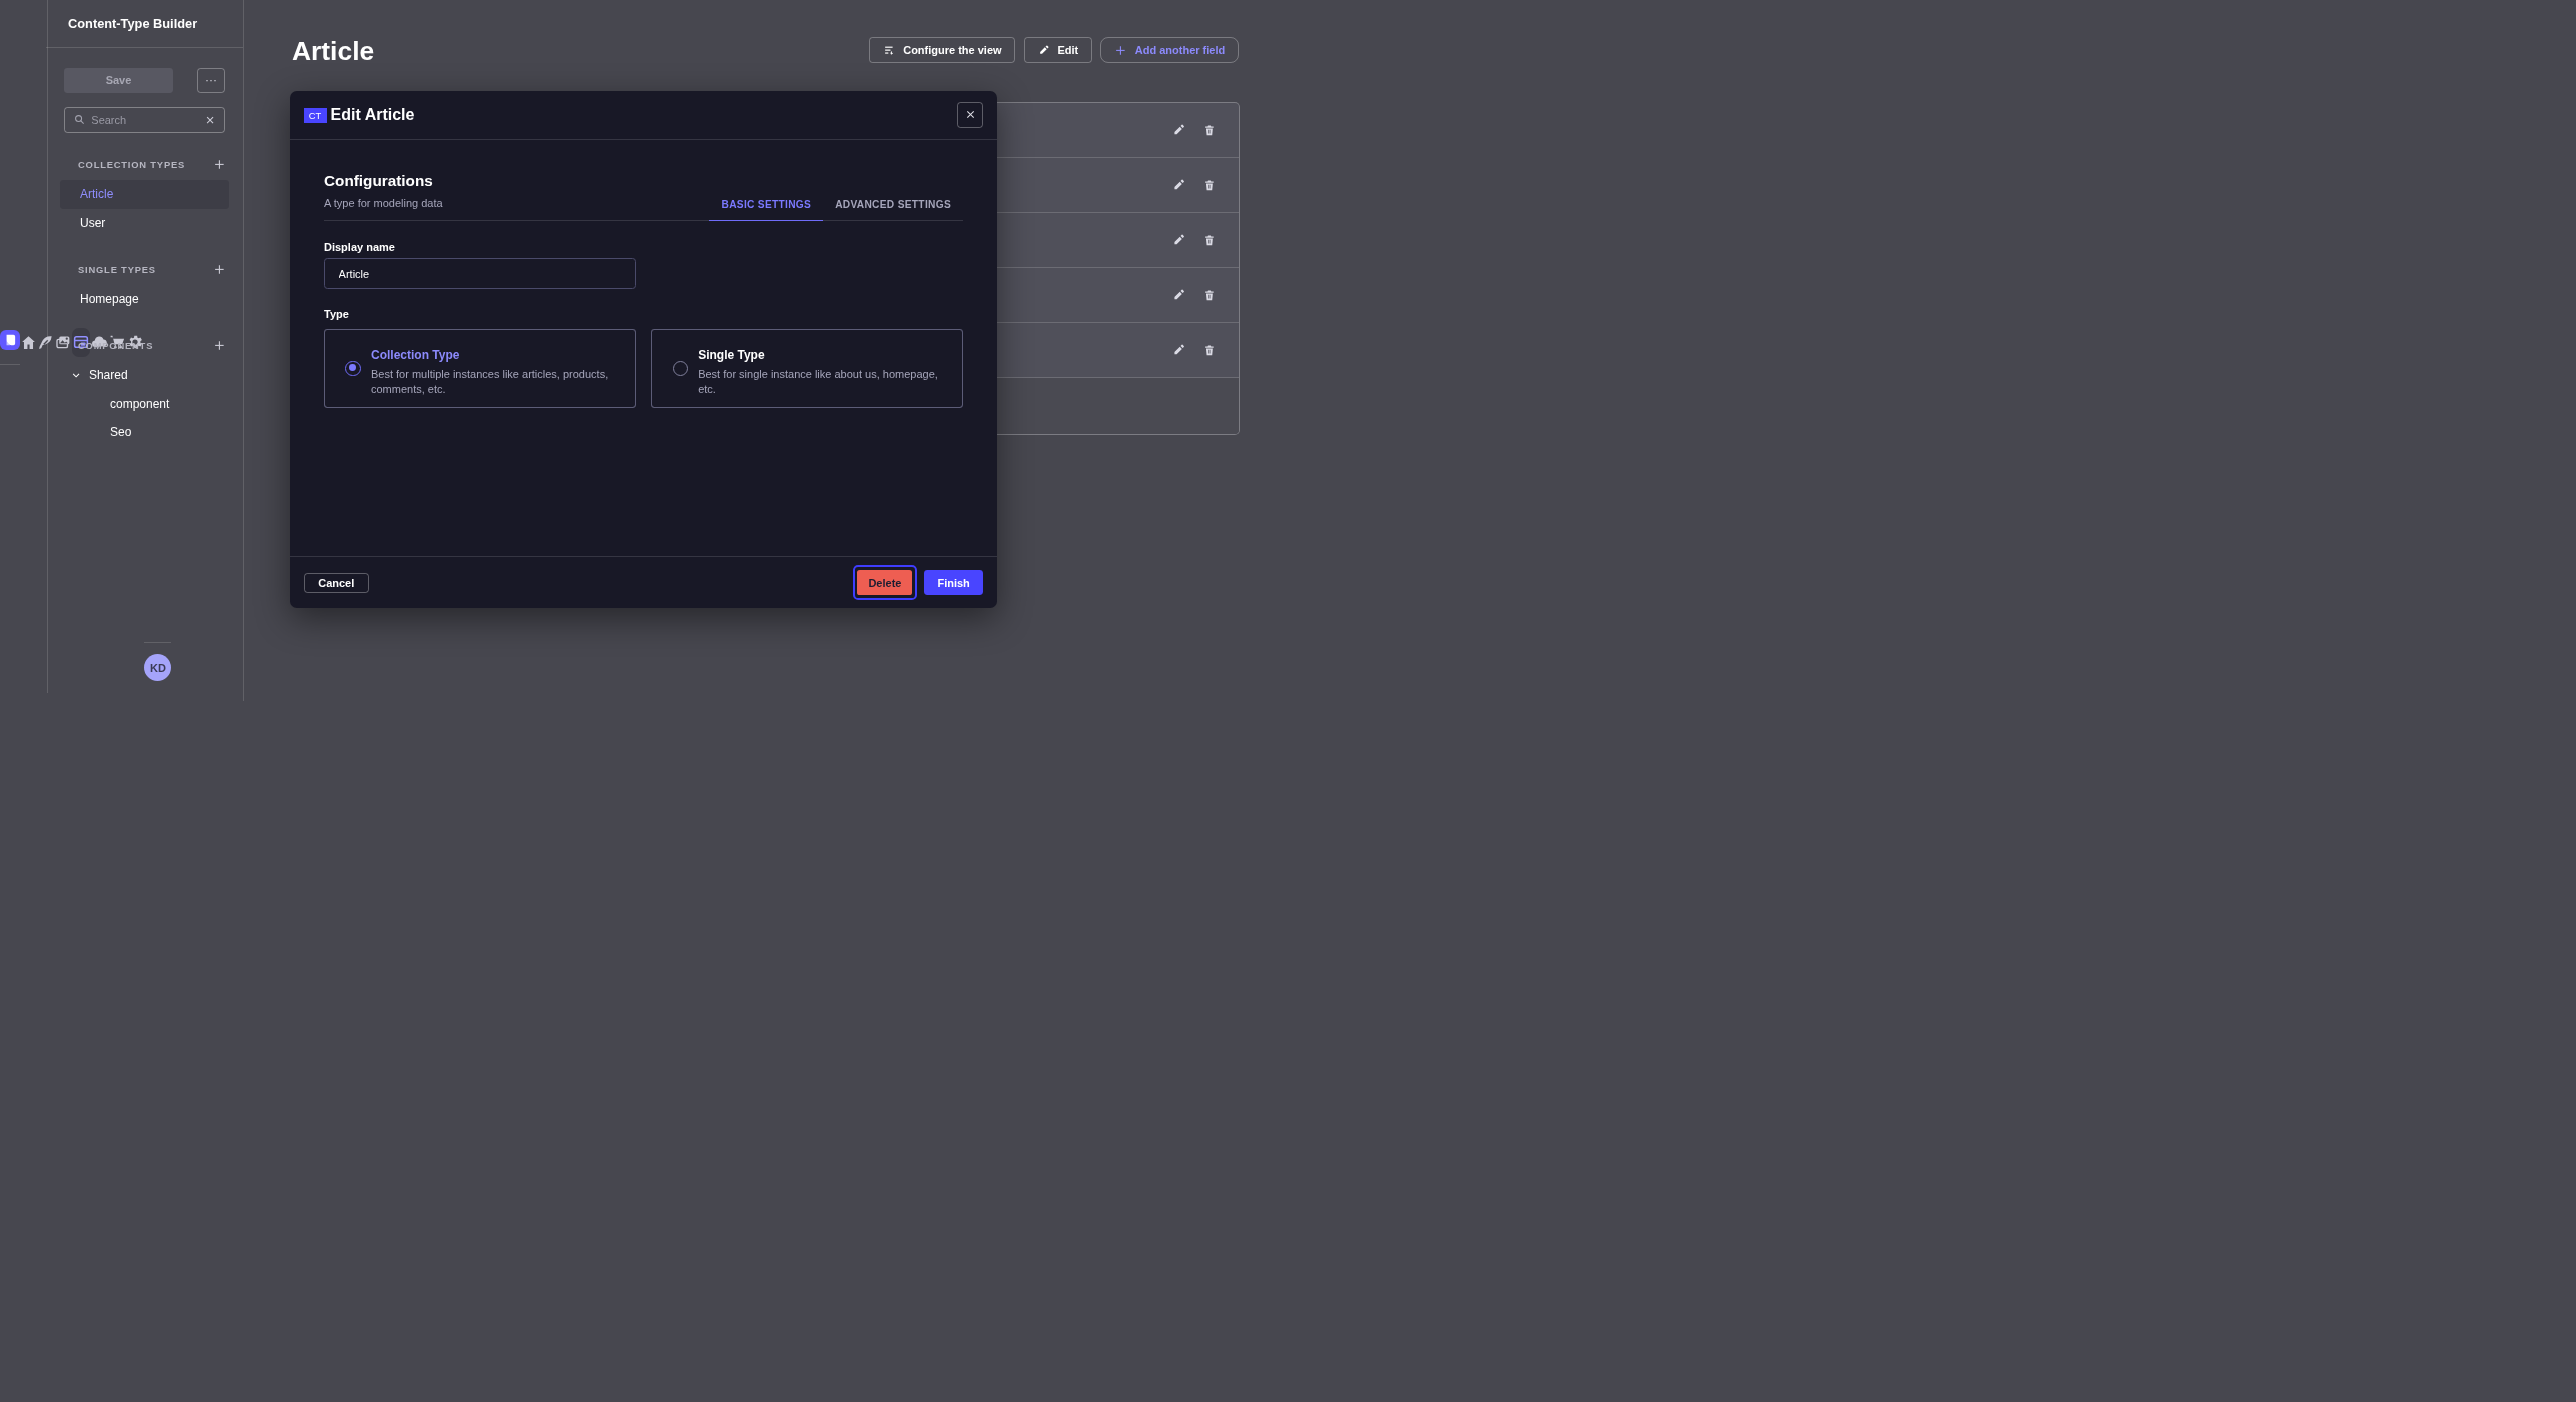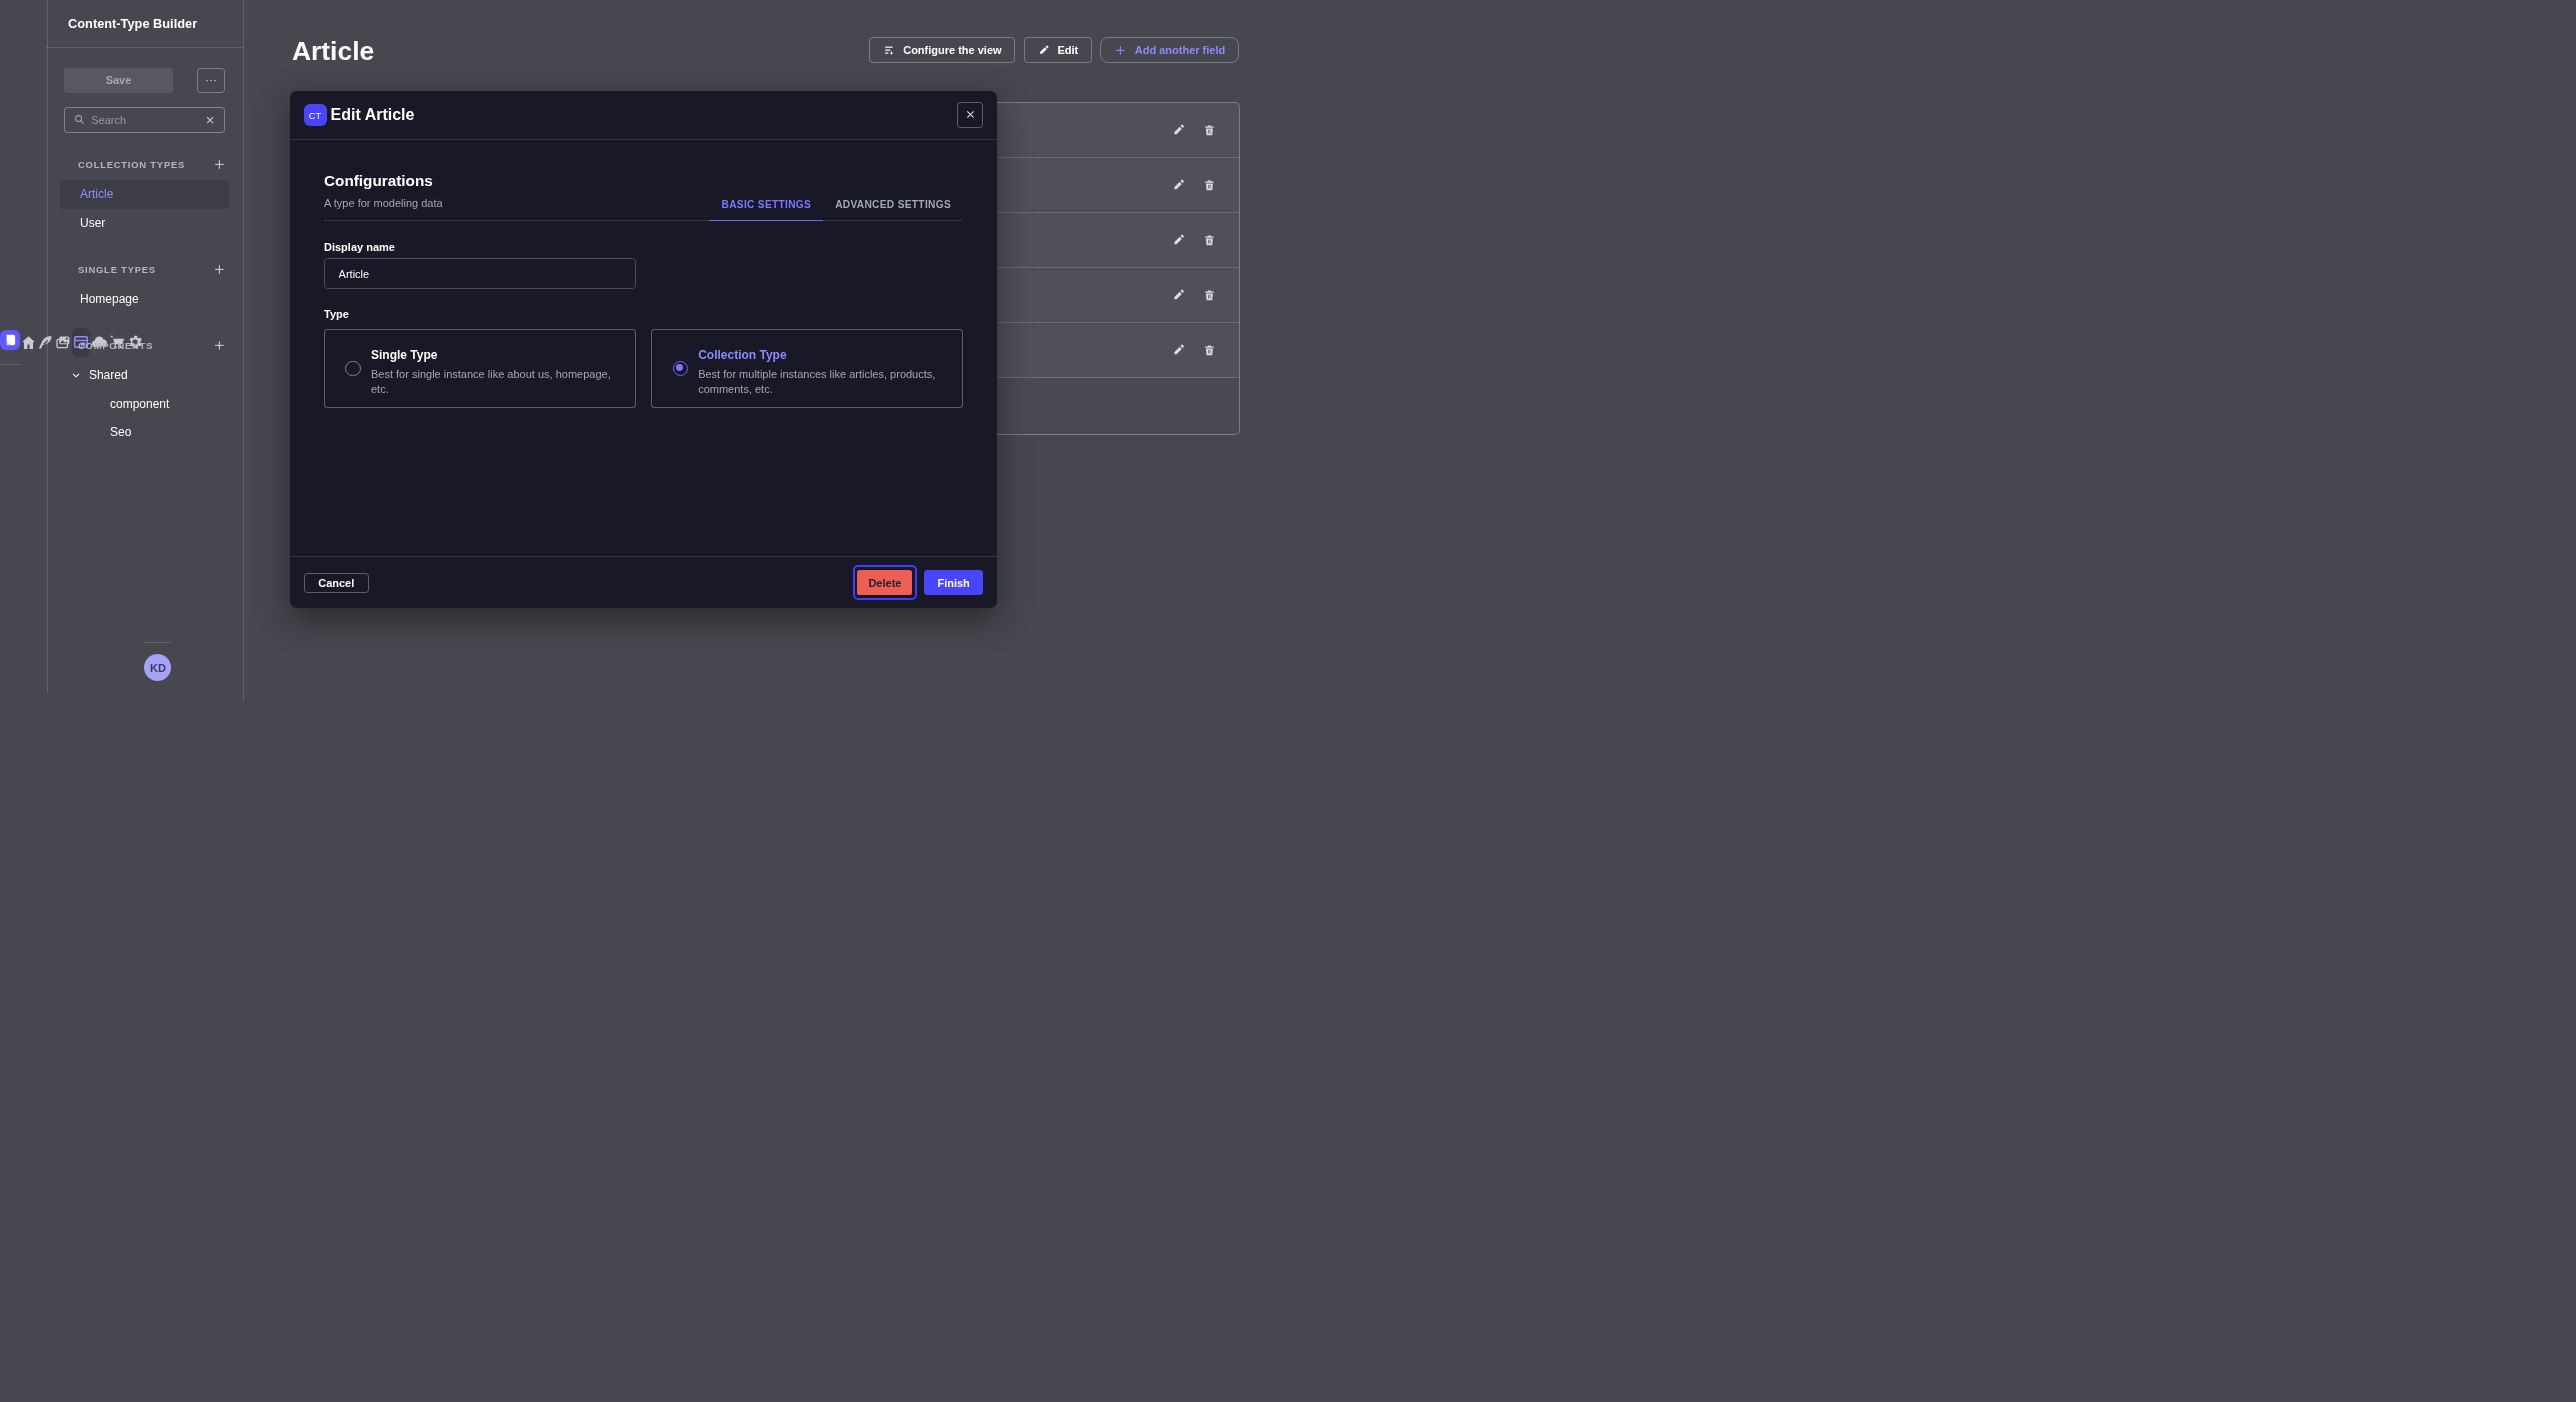--- a/index.html
+++ b/index.html
@@ -135,21 +135,21 @@
   .modal {
     position:absolute; left:290px; top:91px; width:707px; height:517px;
     background:#181826; border-radius:6.8px;
     box-shadow:0 10.2px 34px rgba(0,0,0,0.45);
   }
   .modal-header {
     height:49px; border-bottom:0.9px solid rgba(255,255,255,0.13);
     display:flex; align-items:center; padding:0 13.6px;
   }
   .ct-badge {
-    width:23px; height:22px; border-radius:6px; background:#4945ff;
+    width:23px; height:15px; border-radius:0; background:#4945ff;
     color:#fff; font-size:9.4px; font-weight:normal;
     display:flex; align-items:center; justify-content:center;
   }
   .modal-title { margin-left:4px; font-size:16px; font-weight:bold; color:#fff; }
   .close-btn {
     margin-left:auto; width:26.4px; height:26.4px; border-radius:3.4px;
     border:0.9px solid rgba(255,255,255,0.3); background:transparent;
     color:#e2e2ea; cursor:pointer; display:flex; align-items:center; justify-content:center;
   }
   .modal-body { padding:32px 34px 0; }
@@ -499,28 +499,28 @@
     <div class="fields-grid">
       <div>
         <label class="f-label">Display name</label>
         <input class="f-input" type="text" value="Article" style="">
       </div>
     </div>
 
     <div class="type-label">Type</div>
     <div class="type-cards">
       <div class="type-card">
+        <span class="radio on"></span>
+        <div class="type-card-title purple">Collection Type</div>
+        <div class="type-card-desc">Best for multiple instances like articles, products, comments, etc.</div>
+      </div>
+      <div class="type-card">
         <span class="radio off"></span>
         <div class="type-card-title">Single Type</div>
         <div class="type-card-desc">Best for single instance like about us, homepage, etc.</div>
-      </div>
-      <div class="type-card">
-        <span class="radio on"></span>
-        <div class="type-card-title purple">Collection Type</div>
-        <div class="type-card-desc">Best for multiple instances like articles, products, comments, etc.</div>
       </div>
     </div>
   </div>
 
   <div class="modal-footer">
     <button class="cancel-btn">Cancel</button>
     <div class="footer-right">
       <div class="delete-highlight">
         <button class="delete-btn">Delete</button>
       </div>

